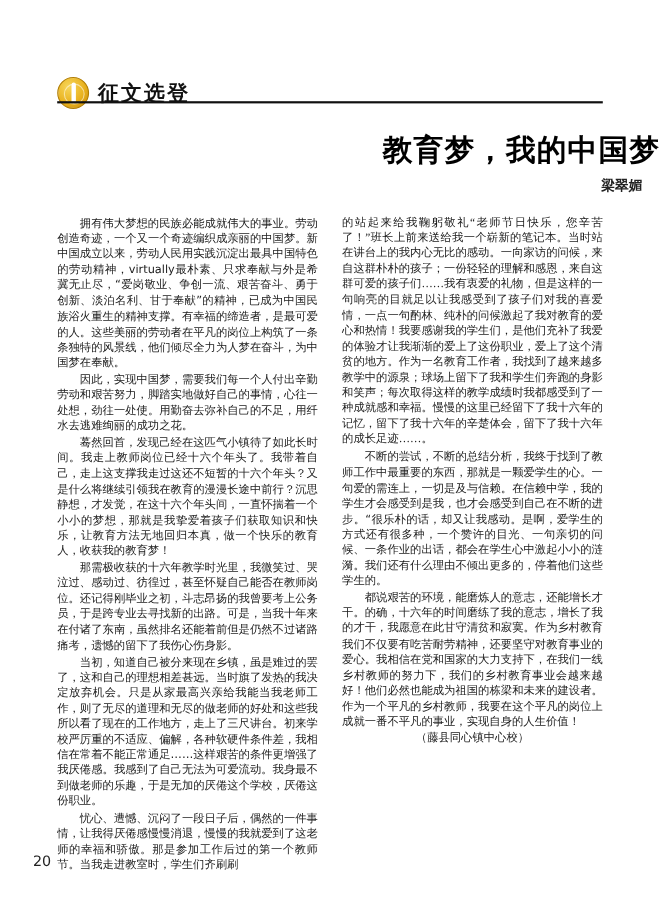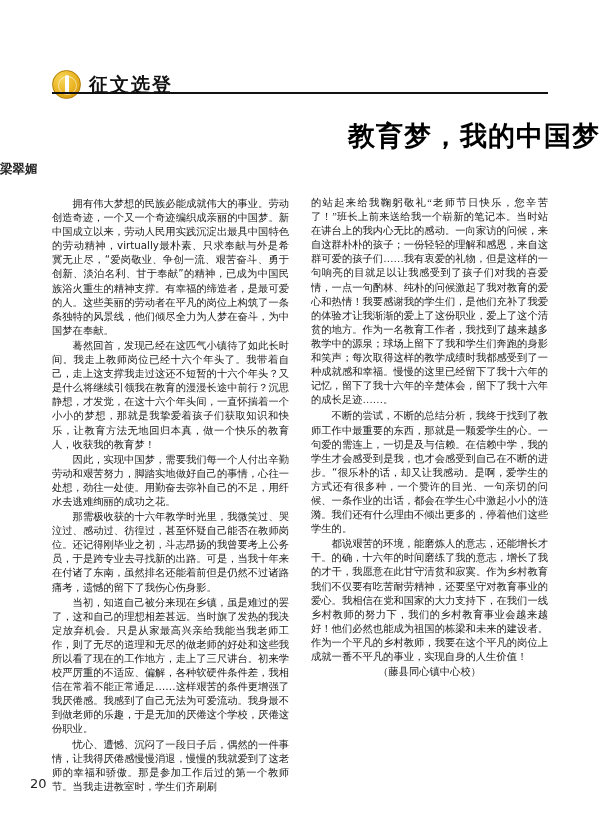--- a/index.html
+++ b/index.html
@@ -89,21 +89,21 @@
     font-size: 27px;
     font-weight: bold;
     letter-spacing: 1px;
     color: #000;
   }
   .byline {
     position: absolute;
     left: 0;
     right: 16px;
     top: 161px;
-    text-align: left;
+    text-align: right;
     font-size: 12.5px;
     font-weight: bold;
     color: #222;
   }
 
   
   .body-cols {
     position: absolute;
     left: 52px;
     top: 196px;
@@ -151,22 +151,22 @@
     <div class="section-title">征文选登</div>
   </div>
   <div class="section-rule"></div>
 
   <div class="article-title">教育梦，我的中国梦</div>
   <div class="byline">梁翠媚</div>
 
   <div class="body-cols">
     <div class="col">
       <p>拥有伟大梦想的民族必能成就伟大的事业。劳动创造奇迹，一个又一个奇迹编织成亲丽的中国梦。新中国成立以来，劳动人民用实践沉淀出最具中国特色的劳动精神，virtually最朴素、只求奉献与外是希冀无止尽，“爱岗敬业、争创一流、艰苦奋斗、勇于创新、淡泊名利、甘于奉献”的精神，已成为中国民族浴火重生的精神支撑。有幸福的缔造者，是最可爱的人。这些美丽的劳动者在平凡的岗位上构筑了一条条独特的风景线，他们倾尽全力为人梦在奋斗，为中国梦在奉献。</p>
+      <p>因此，实现中国梦，需要我们每一个人付出辛勤劳动和艰苦努力，脚踏实地做好自己的事情，心往一处想，劲往一处使。用勤奋去弥补自己的不足，用纤水去逃难绚丽的成功之花。</p>
       <p>蓦然回首，发现己经在这匹气小镇待了如此长时间。我走上教师岗位已经十六个年头了。我带着自己，走上这支撑我走过这还不短暂的十六个年头？又是什么将继续引领我在教育的漫漫长途中前行？沉思静想，才发觉，在这十六个年头间，一直怀揣着一个小小的梦想，那就是我挚爱着孩子们获取知识和快乐，让教育方法无地回归本真，做一个快乐的教育人，收获我的教育梦！</p>
-      <p>因此，实现中国梦，需要我们每一个人付出辛勤劳动和艰苦努力，脚踏实地做好自己的事情，心往一处想，劲往一处使。用勤奋去弥补自己的不足，用纤水去逃难绚丽的成功之花。</p>
       <p>那需极收获的十六年教学时光里，我微笑过、哭泣过、感动过、彷徨过，甚至怀疑自己能否在教师岗位。还记得刚毕业之初，斗志昂扬的我曾要考上公务员，于是跨专业去寻找新的出路。可是，当我十年来在付诸了东南，虽然排名还能着前但是仍然不过诸路痛考，遗憾的留下了我伤心伤身影。</p>
       <p>当初，知道自己被分来现在乡镇，虽是难过的罢了，这和自己的理想相差甚远。当时旗了发热的我决定放弃机会。只是从家最高兴亲给我能当我老师工作，则了无尽的道理和无尽的做老师的好处和这些我所以看了现在的工作地方，走上了三尺讲台。初来学校严厉重的不适应、偏解，各种软硬件条件差，我相信在常着不能正常通足……这样艰苦的条件更增强了我厌倦感。我感到了自己无法为可爱流动。我身最不到做老师的乐趣，于是无加的厌倦这个学校，厌倦这份职业。</p>
       <p>忧心、遭憾、沉闷了一段日子后，偶然的一件事情，让我得厌倦感慢慢消退，慢慢的我就爱到了这老师的幸福和骄傲。那是参加工作后过的第一个教师节。当我走进教室时，学生们齐刷刷</p>
     </div>
     <div class="col">
       <p class="no-indent">的站起来给我鞠躬敬礼“老师节日快乐，您辛苦了！”班长上前来送给我一个崭新的笔记本。当时站在讲台上的我内心无比的感动。一向家访的问候，来自这群朴朴的孩子；一份轻轻的理解和感恩，来自这群可爱的孩子们……我有衷爱的礼物，但是这样的一句响亮的目就足以让我感受到了孩子们对我的喜爱情，一点一句酌林、纯朴的问候激起了我对教育的爱心和热情！我要感谢我的学生们，是他们充补了我爱的体验才让我渐渐的爱上了这份职业，爱上了这个清贫的地方。作为一名教育工作者，我找到了越来越多教学中的源泉；球场上留下了我和学生们奔跑的身影和笑声；每次取得这样的教学成绩时我都感受到了一种成就感和幸福。慢慢的这里已经留下了我十六年的记忆，留下了我十六年的辛楚体会，留下了我十六年的成长足迹……。</p>
       <p>不断的尝试，不断的总结分析，我终于找到了教师工作中最重要的东西，那就是一颗爱学生的心。一句爱的需连上，一切是及与信赖。在信赖中学，我的学生才会感受到是我，也才会感受到自己在不断的进步。“很乐朴的话，却又让我感动。是啊，爱学生的方式还有很多种，一个赞许的目光、一句亲切的问候、一条作业的出话，都会在学生心中激起小小的涟漪。我们还有什么理由不倾出更多的，停着他们这些学生的。</p>
       <p>都说艰苦的环境，能磨炼人的意志，还能增长才干。的确，十六年的时间磨练了我的意志，增长了我的才干，我愿意在此甘守清贫和寂寞。作为乡村教育我们不仅要有吃苦耐劳精神，还要坚守对教育事业的爱心。我相信在党和国家的大力支持下，在我们一线乡村教师的努力下，我们的乡村教育事业会越来越好！他们必然也能成为祖国的栋梁和未来的建设者。作为一个平凡的乡村教师，我要在这个平凡的岗位上成就一番不平凡的事业，实现自身的人生价值！</p>
       <p class="right-align">（藤县同心镇中心校）</p>
     </div>

